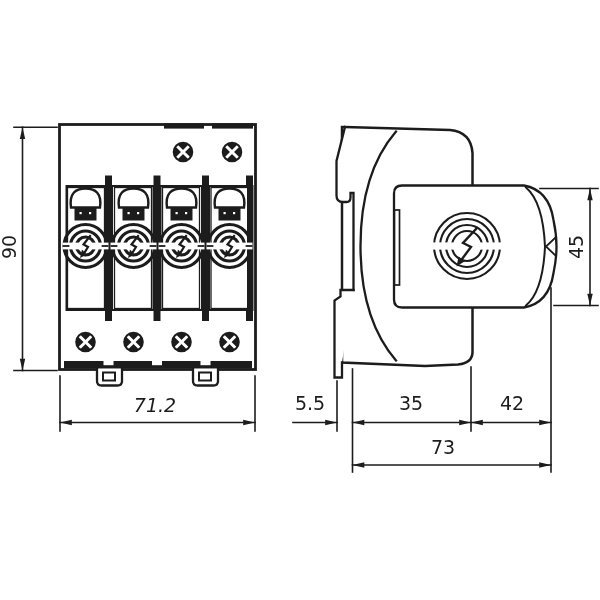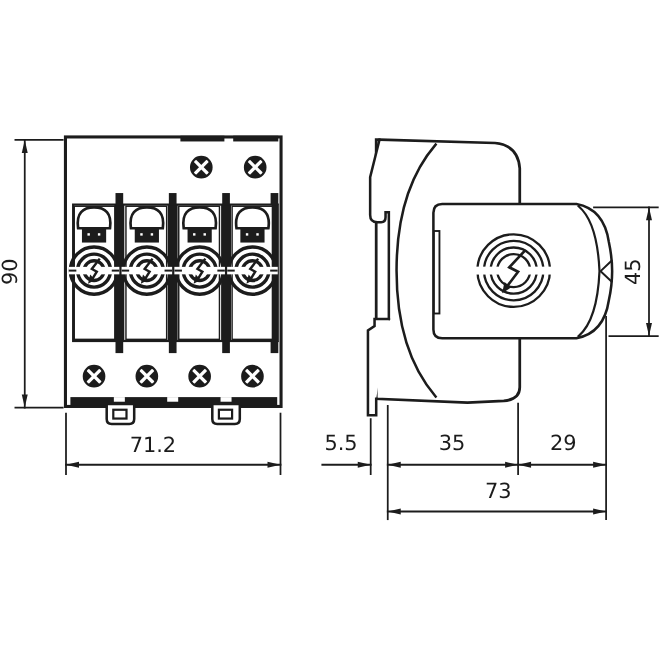--- a/index.html
+++ b/index.html
@@ -247,20 +247,20 @@
         <line x1="554" y1="305.5" x2="598" y2="305.5"></line>
         <line x1="590" y1="188.5" x2="590" y2="305.5"></line>
         <polygon points="590,188.5 592.7,200.3 587.3,200.3" fill="#1c1c1c" stroke="none"></polygon>
         <polygon points="590,305.5 592.7,293.7 587.3,293.7" fill="#1c1c1c" stroke="none"></polygon>
       </g>
     </g>
   </g>
 </svg>
 
 <div class="dim-label rot" style="left:-9px;top:233px;width:36px;height:28px;line-height:28px;">90</div>
-<div class="dim-label" style="left:109px;top:394px;width:60px;">71.2</div>
+<div class="dim-label" style="left:125px;top:394px;width:60px;font-style:italic;">71.2</div>
 <div class="dim-label" style="left:288px;top:392px;width:44px;">5.5</div>
 <div class="dim-label" style="left:389px;top:392px;width:44px;">35</div>
-<div class="dim-label" style="left:490px;top:392px;width:44px;">29</div>
-<div class="dim-label" style="left:431px;top:436px;width:44px;">73</div>
+<div class="dim-label" style="left:490px;top:392px;width:44px;">42</div>
+<div class="dim-label" style="left:421px;top:436px;width:44px;">73</div>
 <div class="dim-label rot" style="left:558px;top:233px;width:36px;height:28px;line-height:28px;">45</div>
 
 </div>
 
 </body></html>

